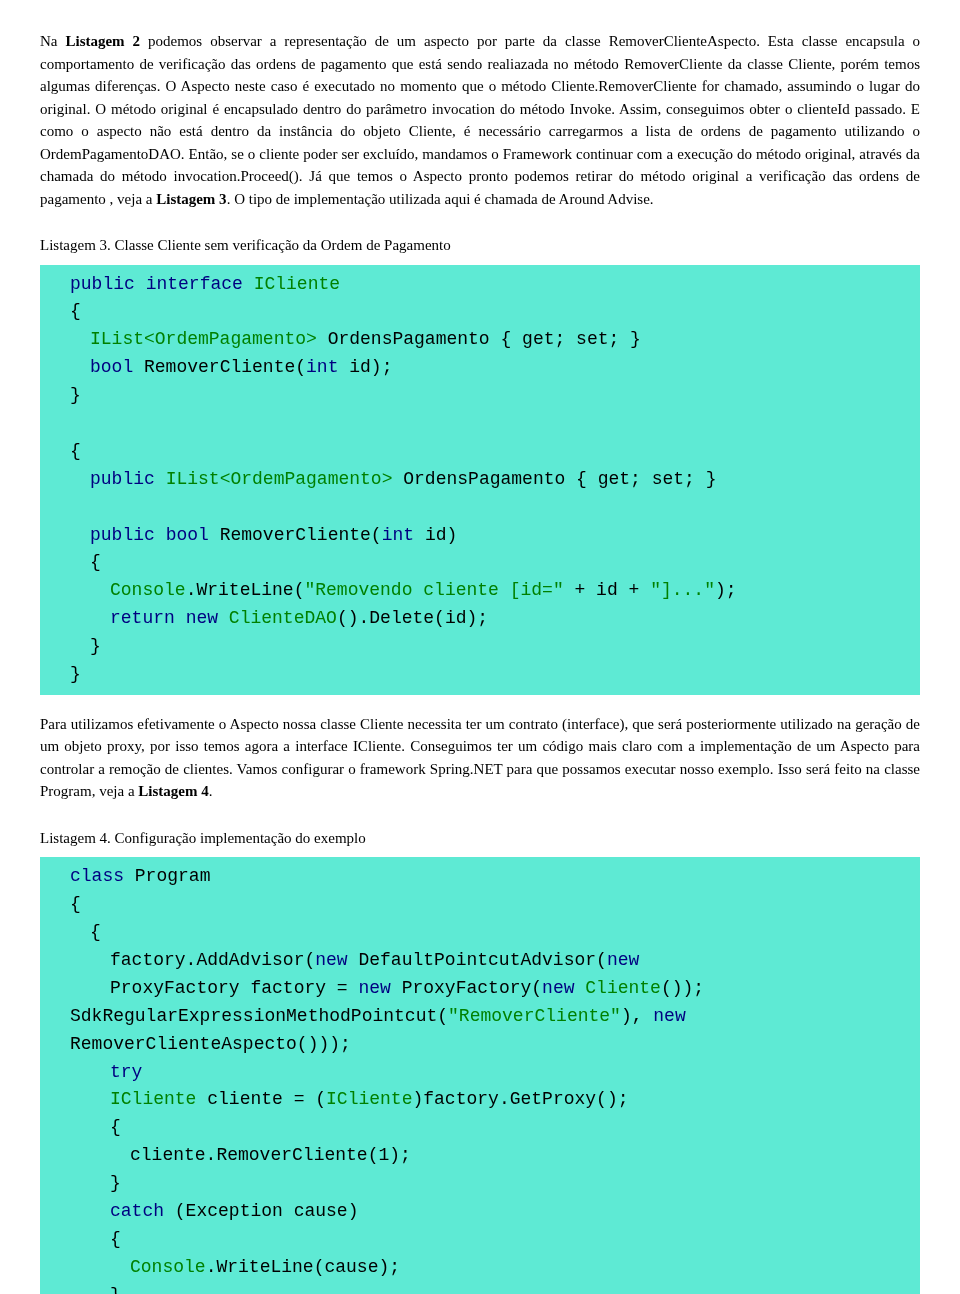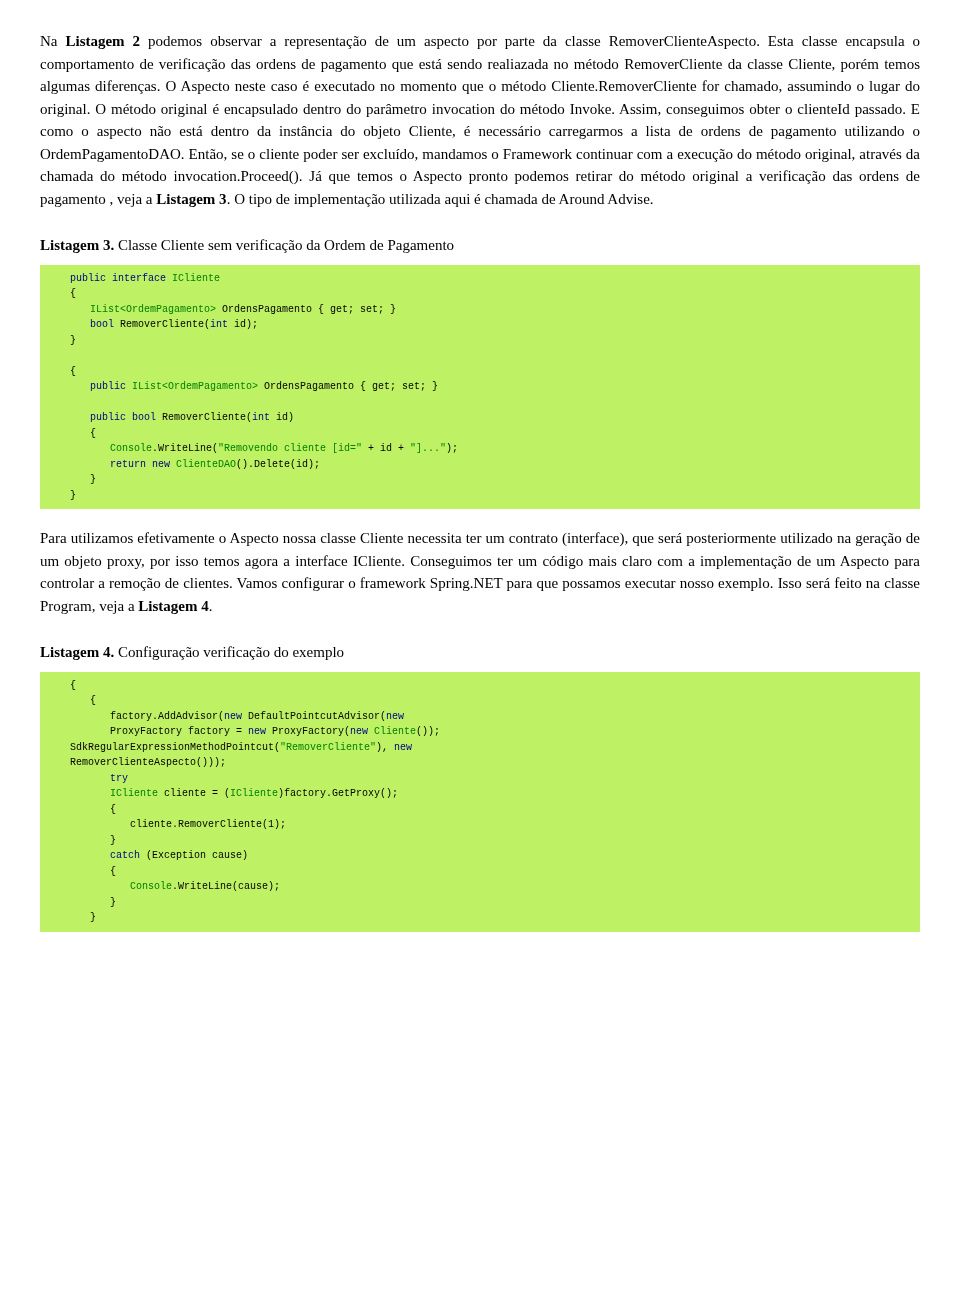--- a/index.html
+++ b/index.html
@@ -18,26 +18,26 @@
     }
     .paragraph {
       text-align: justify;
       margin-bottom: 14px;
     }
     .listing-header {
       margin-top: 24px;
       margin-bottom: 8px;
     }
     .listing-header .listing-num {
-      font-weight: bold;
+      font-weight: normal;
     }
     .code-block {
-      background: #bef264;
+      background: #5eead4;
       font-family: "Courier New", Courier, monospace;
-      font-size: 10px;
+      font-size: 18px;
       line-height: 1.55;
       padding: 6px 0 6px 30px;
       margin-bottom: 18px;
       color: #000;
     }
     .code-block .kw {
       color: #000080;
       font-weight: normal;
     }
     .code-block .indent1 {
@@ -100,24 +100,25 @@
   <p class="paragraph">
     Para utilizamos efetivamente o Aspecto nossa classe Cliente necessita ter um contrato (interface),
     que será posteriormente utilizado na geração de um objeto proxy, por isso temos agora a interface
     ICliente. Conseguimos ter um código mais claro com a implementação de um Aspecto para controlar a
     remoção de clientes. Vamos configurar o framework Spring.NET para que possamos executar nosso
     exemplo. Isso será feito na classe Program, veja a <b>Listagem 4</b>.
   </p>
 
   <div class="listing-header">
     <span class="listing-num">Listagem 4.</span>
-    <span> </span><span>Configuração verificação do exemplo</span>
+    <span> </span><span>Configuração implementação do exemplo</span>
   </div>
 
   <div class="code-block">
+    <div><span class="kw">class</span> Program</div>
     <div>{</div>
     <div class="indent1">{</div>
     <div class="indent2">factory.AddAdvisor(<span class="kw">new</span> DefaultPointcutAdvisor(<span class="kw">new</span></div>
     <div class="indent2">ProxyFactory factory = <span class="kw">new</span> ProxyFactory(<span class="kw">new</span> <span class="green">Cliente</span>());</div>
     <div>SdkRegularExpressionMethodPointcut(<span class="green">"RemoverCliente"</span>), <span class="kw">new</span></div>
     <div>RemoverClienteAspecto()));</div>
     <div class="indent2"><span class="kw">try</span></div>
     <div class="indent2"><span class="green">ICliente</span> cliente = (<span class="green">ICliente</span>)factory.GetProxy();</div>
     <div class="indent2">{</div>
     <div class="indent3">cliente.RemoverCliente(1);</div>

